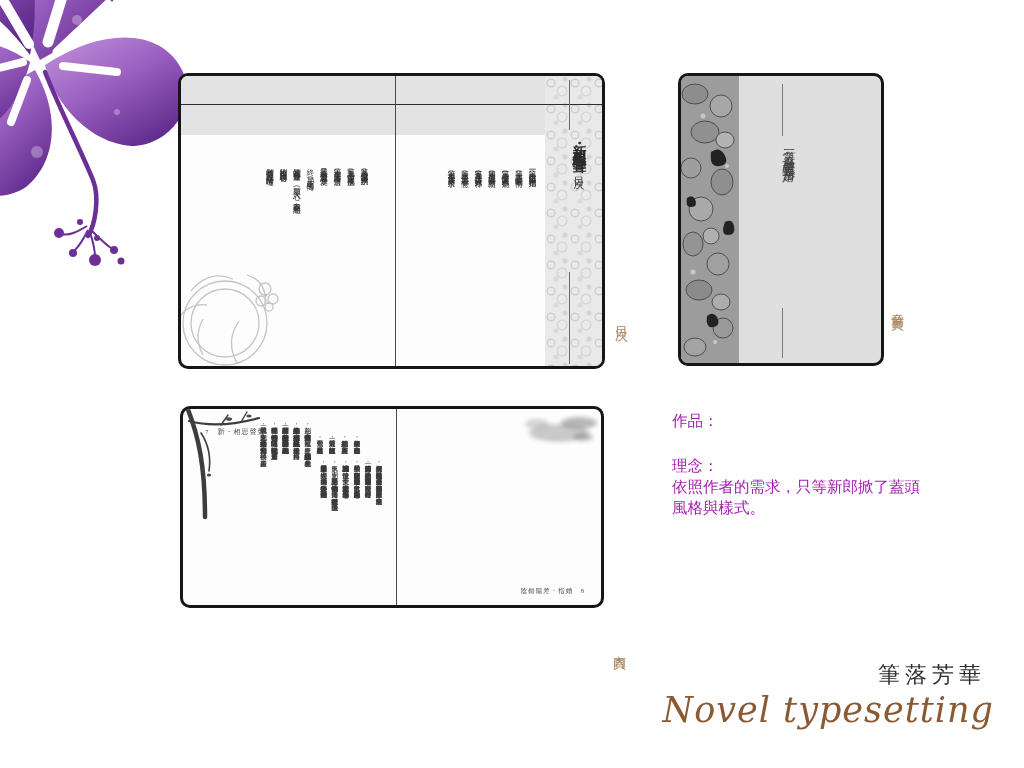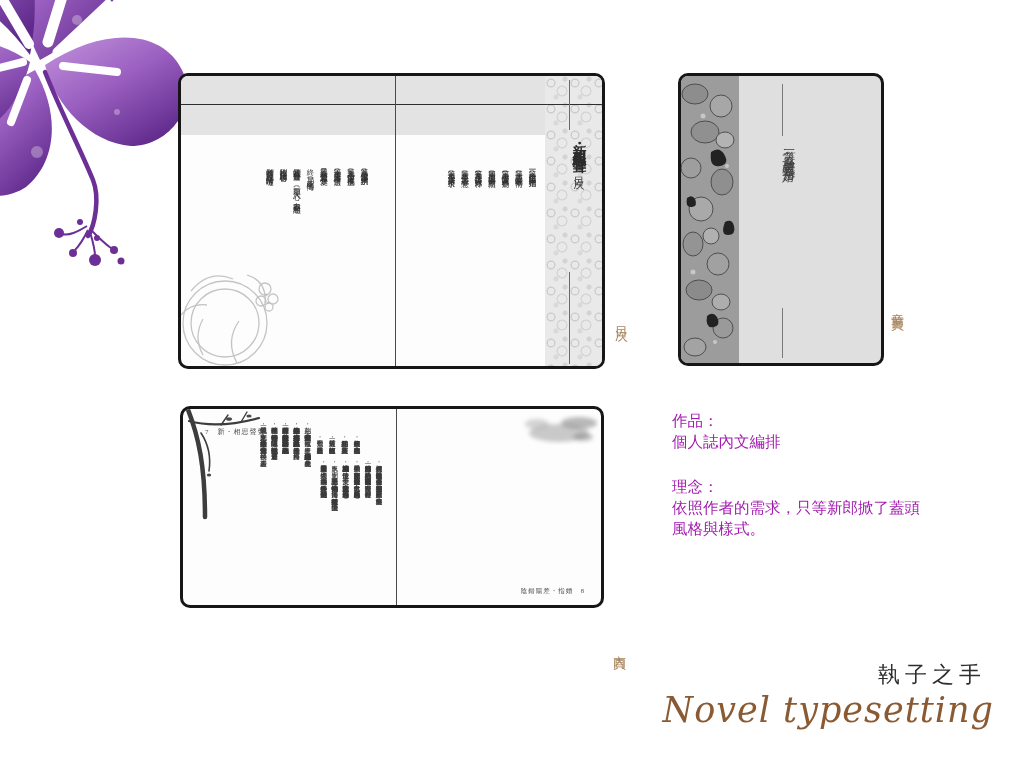--- a/index.html
+++ b/index.html
@@ -307,24 +307,23 @@
           <p>她深吸了一口氣，既來之則安之，左右這樁婚事由不得她作主，倒不如安安分分地過門，往後的日子，走一步看一步罷。</p>
         </div>
     </div>
 
     <div id="inner-right-footer">陰錯陽差・指婚　8</div>
   </div>
   <div id="label-inner" class="side-label">內頁</div>
 
   <div id="description" class="abs">
     <div>作品：</div>
-    <div>個人誌內文編排</div>
     <div class="desc-gap"></div>
     <div class="desc-gap"></div>
     <div>理念：</div>
     <div>依照作者的需求，只等新郎掀了蓋頭</div>
     <div>風格與樣式。</div>
   </div>
 
-  <div id="title-zh">執子之手</div>
+  <div id="title-zh">筆落芳華</div>
   <div id="title-en">Novel typesetting</div>
 
 </div>
 
 </body></html>

